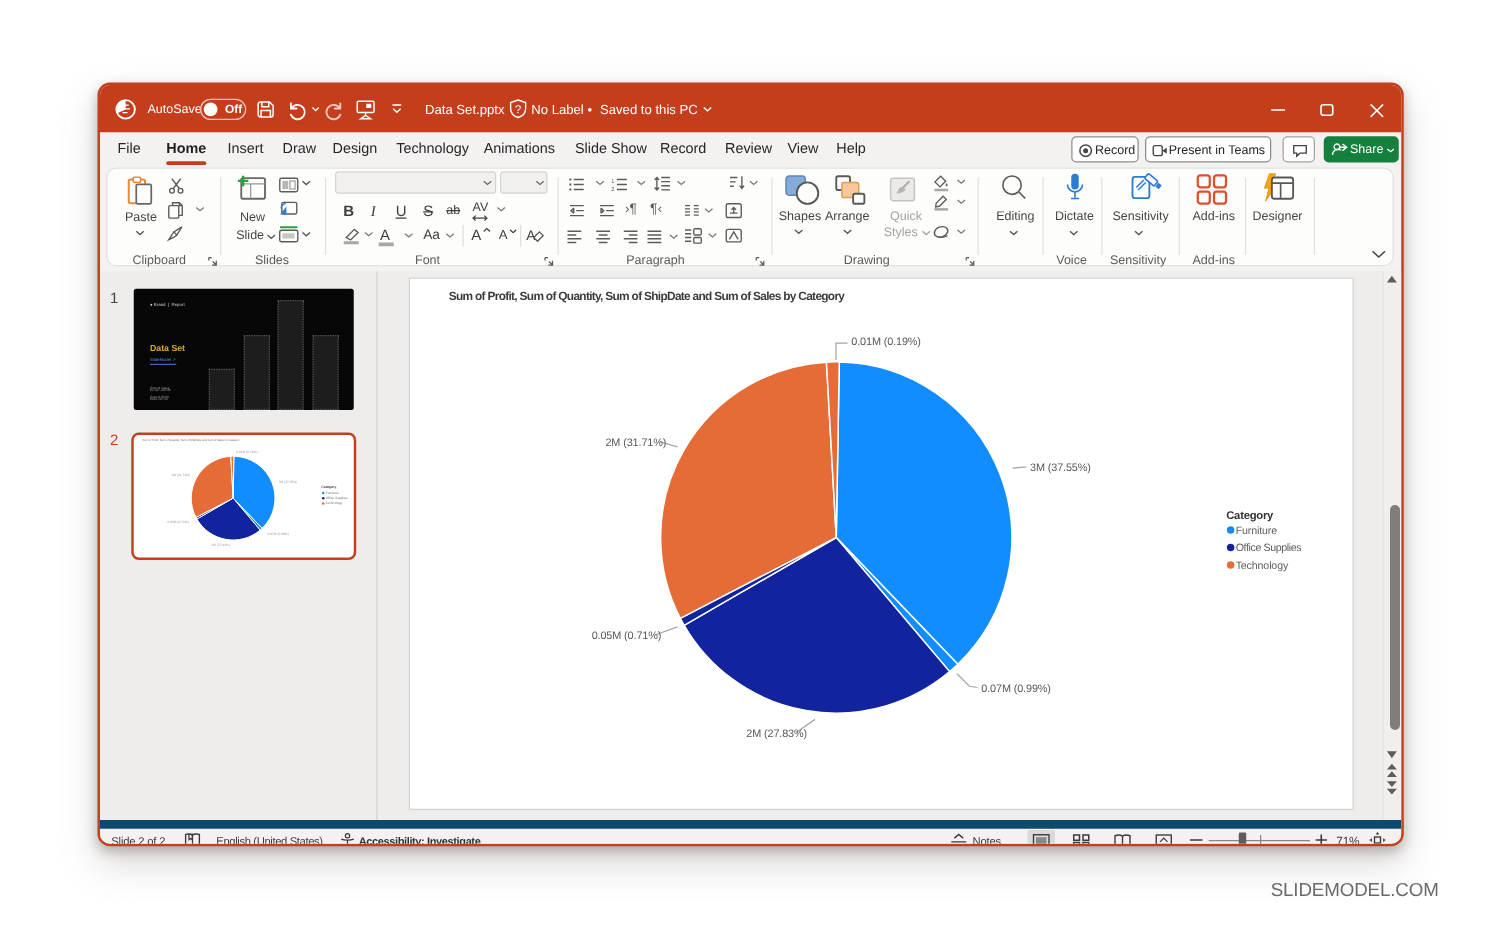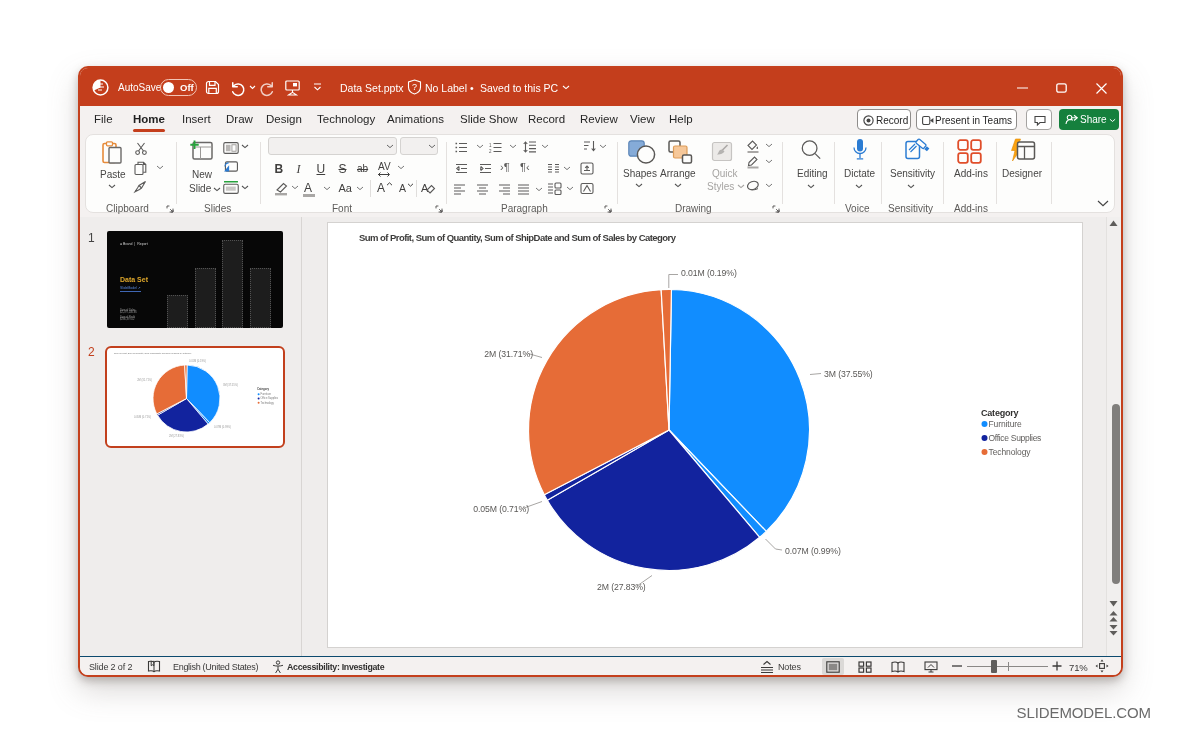--- a/index.html
+++ b/index.html
@@ -7,21 +7,21 @@
 .a{position:absolute}
 #win{position:absolute;left:78px;top:66px;width:1045px;height:611px;
  border:2px solid #c4401d;border-radius:10px;background:#f4f1f0;
  box-shadow:0 4px 9px rgba(115,105,100,.42),0 14px 30px rgba(120,110,105,.26);overflow:hidden}
 #titlebar{position:absolute;left:0;top:0;width:1041px;height:38px;background:#c43e1c;color:#fff}
 #menubar{position:absolute;left:0;top:38px;width:1041px;height:27px;background:#f4f1f0;color:#262626;font-size:11.5px}
 #ribcard{position:absolute;left:5px;top:66px;width:1030px;height:79px;background:#fdfdfc;
  border:1px solid #e4e1df;border-radius:8px}
 #content{position:absolute;left:0;top:149px;width:1041px;height:439px;background:#efedec}
 #statusbar{position:absolute;left:0;top:588px;width:1041px;height:19px;background:#f4f1f0;
- border-top:1px solid #0c4a6e;font-size:9px;letter-spacing:-0.15px;color:#3b3a39}
+ border-top:7px solid #0c4a6e;font-size:9px;letter-spacing:-0.15px;color:#3b3a39}
 .mi{position:absolute;top:7px}
 .glabel{position:absolute;top:135px;font-size:10px;color:#5c5a58;white-space:nowrap}
 .vdiv{position:absolute;top:74px;width:1px;height:62px;background:#e4e1df}
 .rtxt{position:absolute;font-size:10px;color:#474645;white-space:nowrap}
 svg{position:absolute;overflow:visible}
 </style></head>
 <body>
 
 <div id="win">
 

